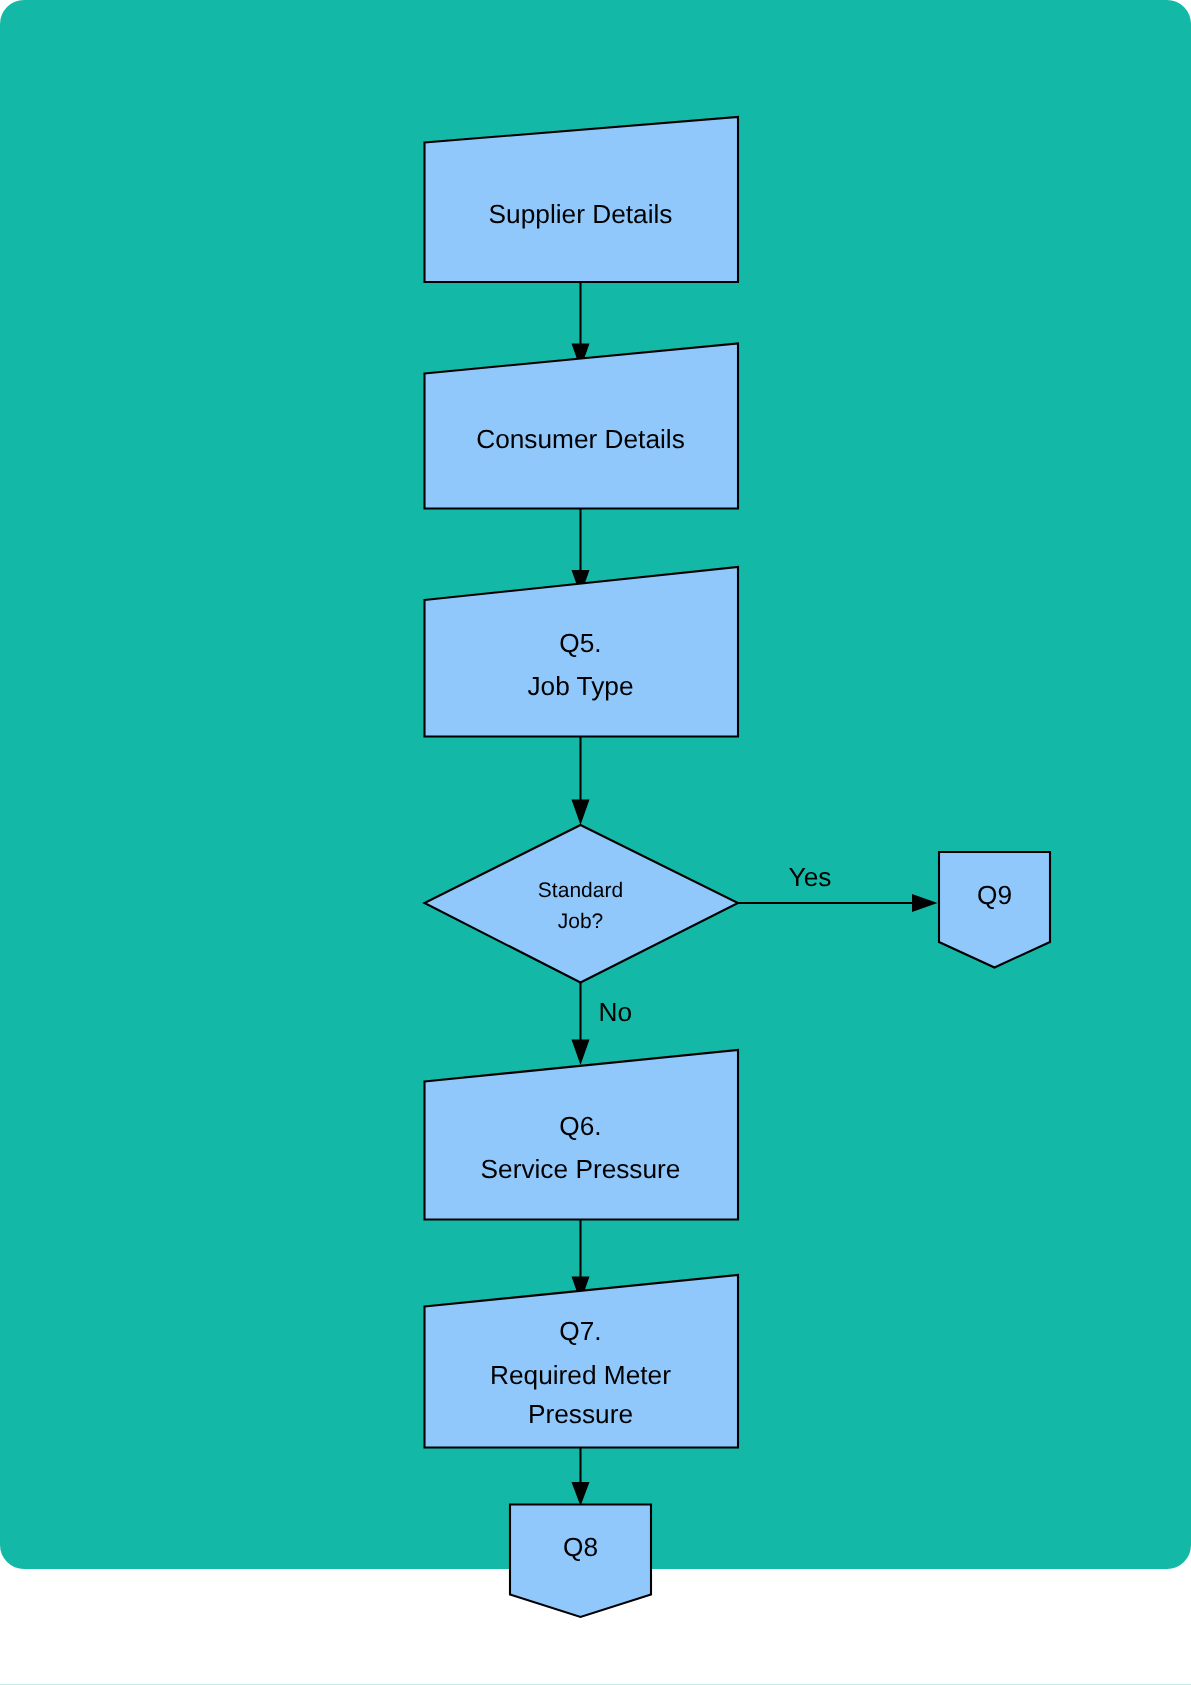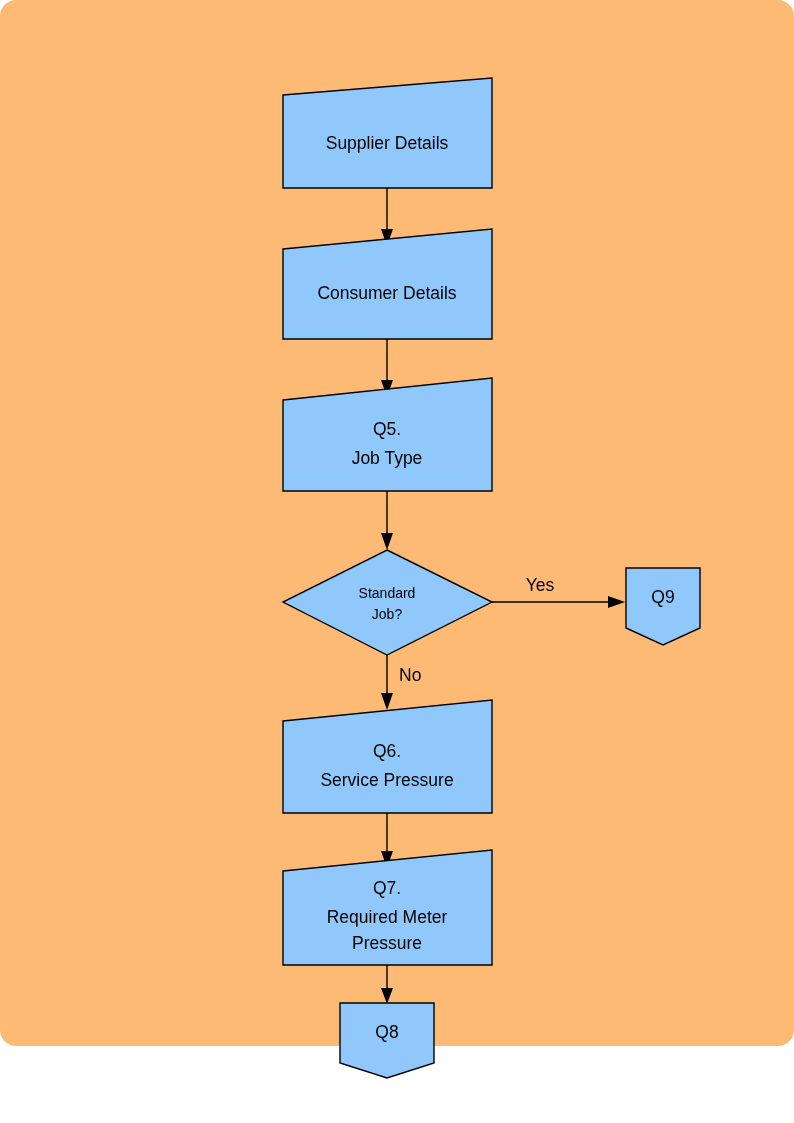--- a/index.html
+++ b/index.html
@@ -10,21 +10,21 @@
   body {
     width: 794px;
     height: 1123px;
     font-family: "Liberation Sans", sans-serif;
     overflow: hidden;
   }
   #flowchart-canvas {
     position: relative;
     width: 794px;
     height: 1046px;
-    background: #fdba74;
+    background: #14b8a6;
     border-radius: 16px;
   }
   svg.chart-svg {
     position: absolute;
     top: 0;
     left: 0;
     width: 794px;
     height: 1123px;
     display: block;
   }

